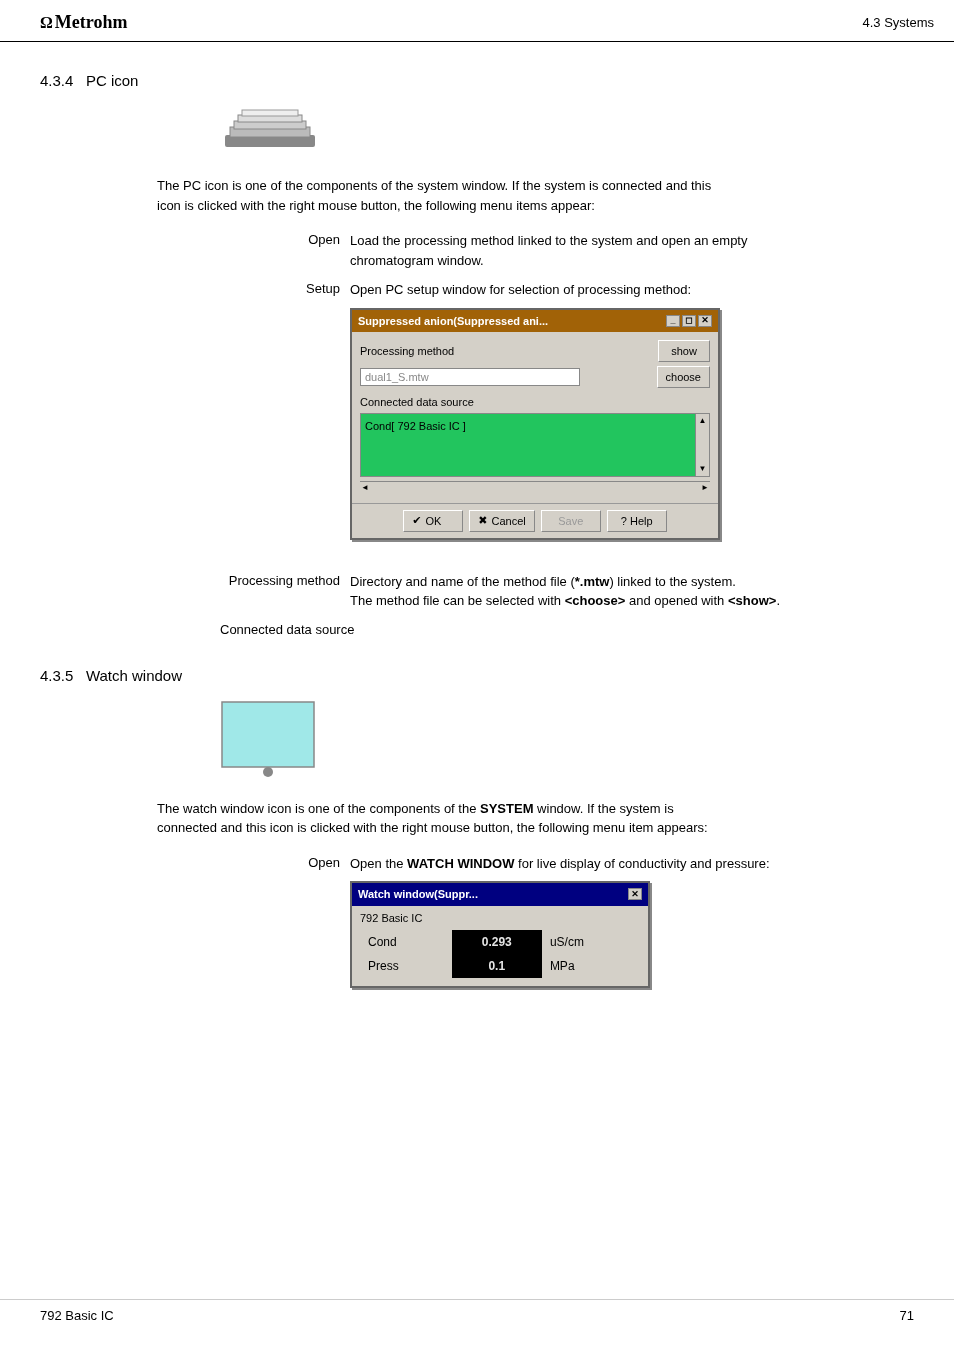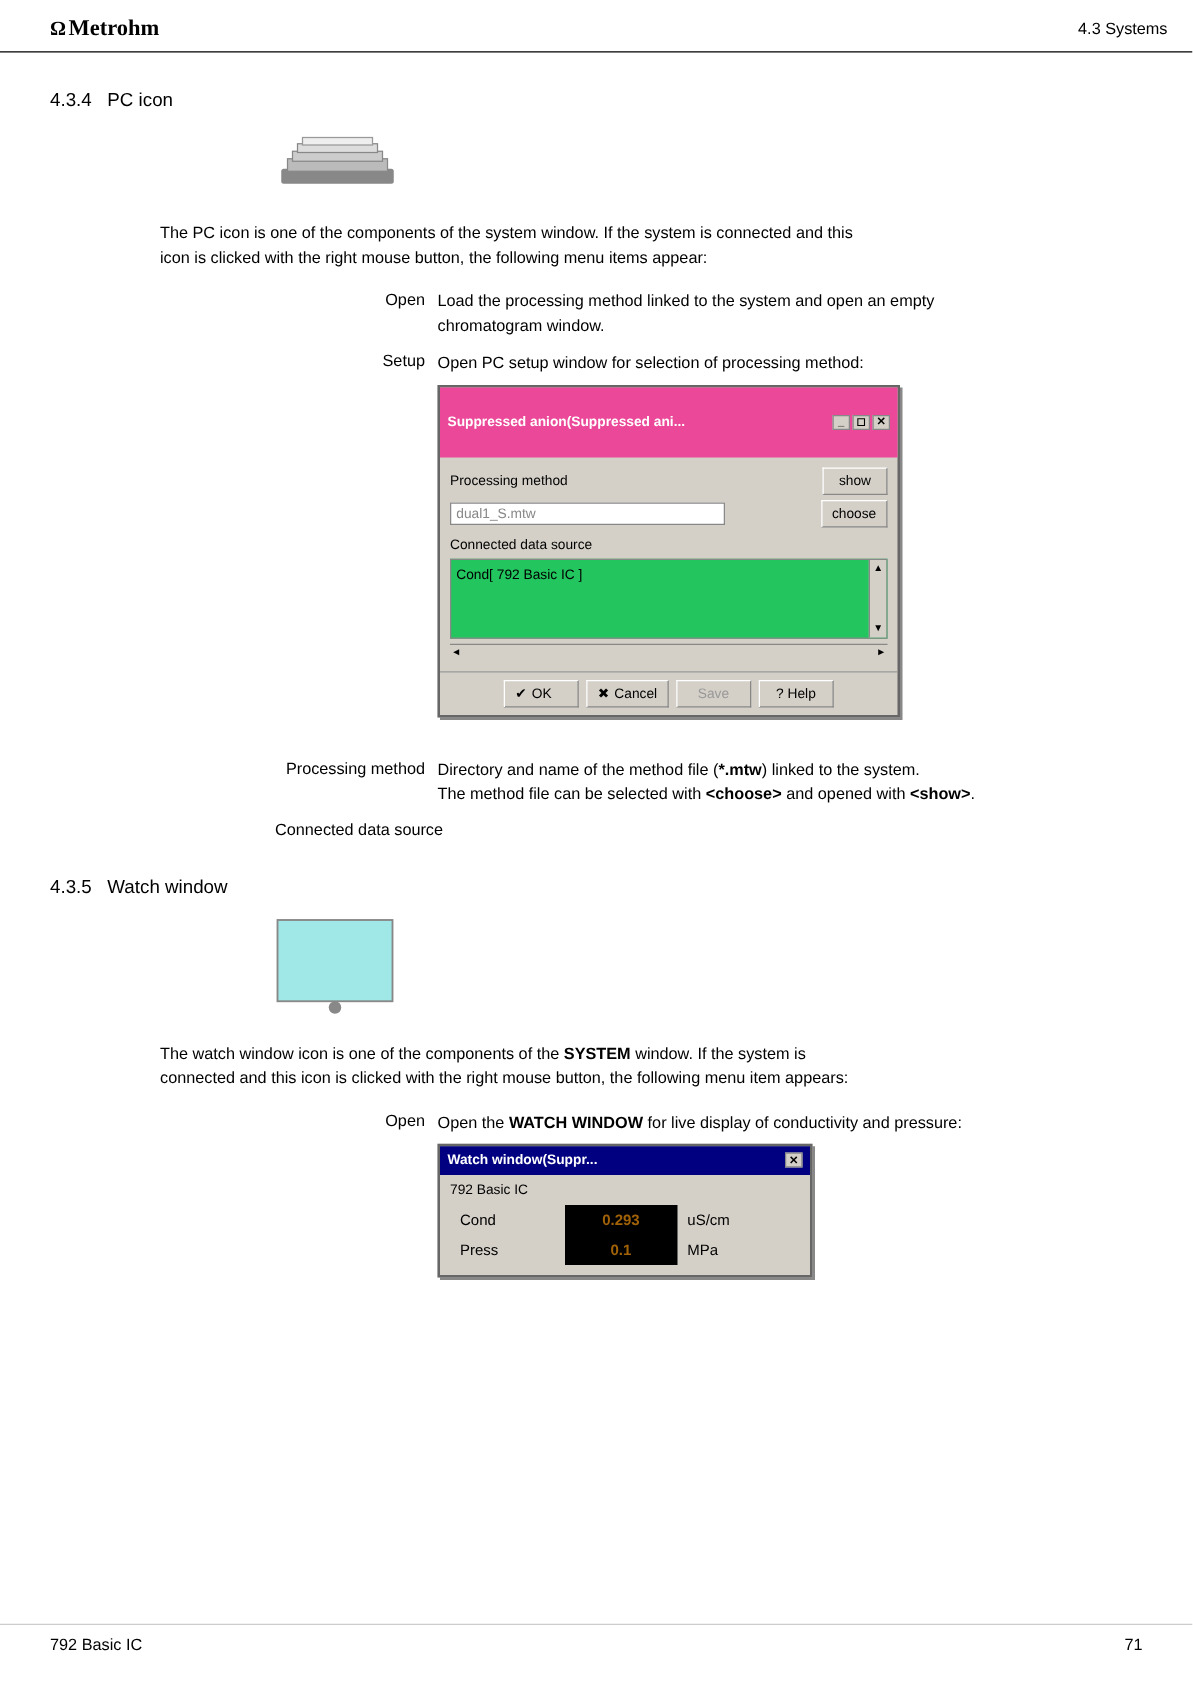--- a/index.html
+++ b/index.html
@@ -61,21 +61,21 @@
       margin-left: 180px;
       margin-bottom: 16px;
     }
 
     .pc-icon-svg {
       display: block;
     }
 
     
     .body-text {
-      margin-left: 88px;
+      margin-left: 117px;
       margin-bottom: 16px;
       line-height: 1.5;
       max-width: 580px;
     }
 
     
     .def-list {
       margin-left: 180px;
       margin-bottom: 16px;
     }
@@ -101,26 +101,26 @@
     .dialog-window {
       border: 2px solid #666;
       background: #d4d0c8;
       font-family: 'MS Sans Serif', Tahoma, sans-serif;
       font-size: 11px;
       width: 370px;
       margin-bottom: 16px;
       box-shadow: 2px 2px 0 #888;
     }
     .dialog-titlebar {
-      background: #ec4899;
+      background: #a16207;
       color: #fff;
       display: flex;
       justify-content: space-between;
       align-items: center;
-      padding: 20px 6px;
+      padding: 3px 6px;
       font-size: 11px;
       font-weight: bold;
     }
     .dialog-titlebar-icons {
       display: flex;
       gap: 2px;
     }
     .dialog-titlebar-icons span {
       background: #d4d0c8;
       color: #000;
@@ -262,21 +262,21 @@
     }
     .watch-table td {
       padding: 3px 8px;
       font-size: 12px;
     }
     .watch-value {
       font-weight: bold;
       font-size: 14px;
       text-align: center;
       background: #000;
-      color: #a16207;
+      color: #e5e5e5;
       padding: 3px 12px;
       margin-top: 16px;
     }
     .watch-unit {
       font-size: 12px;
     }
 
     
     .kw { font-weight: bold; }
   </style>

